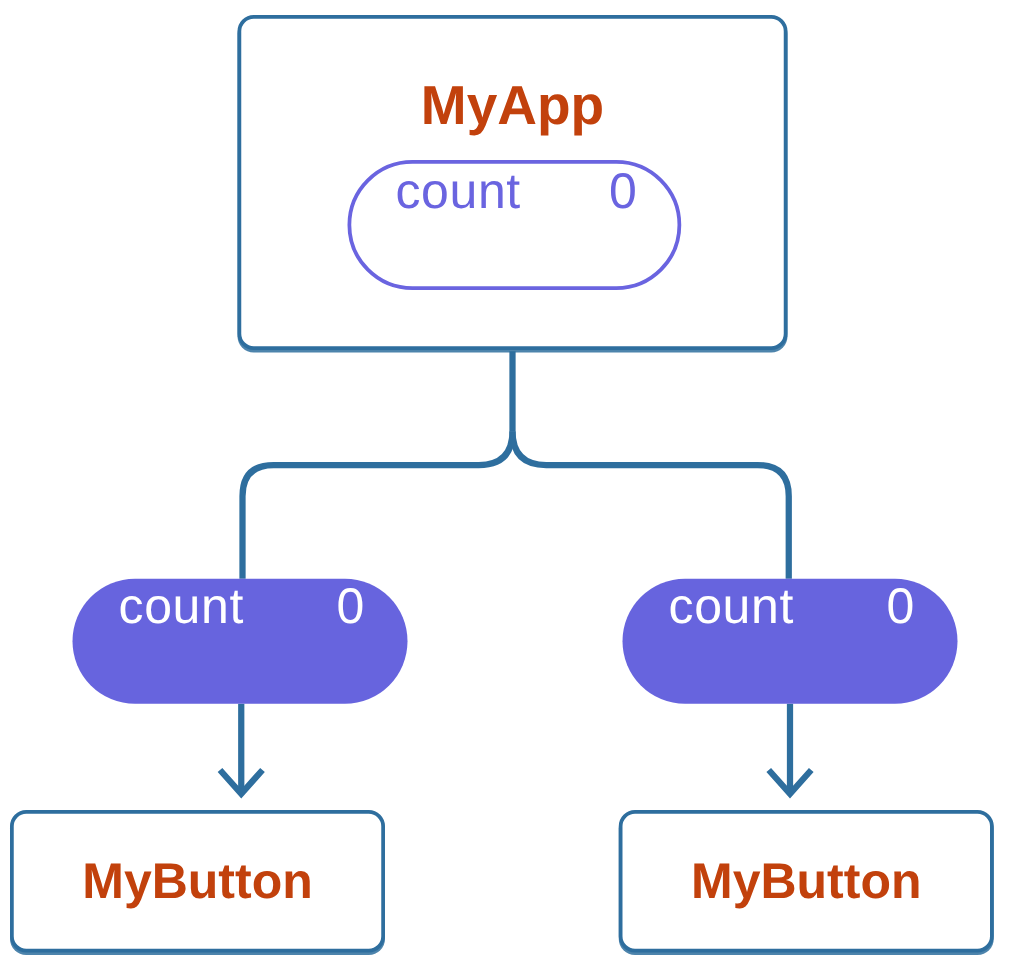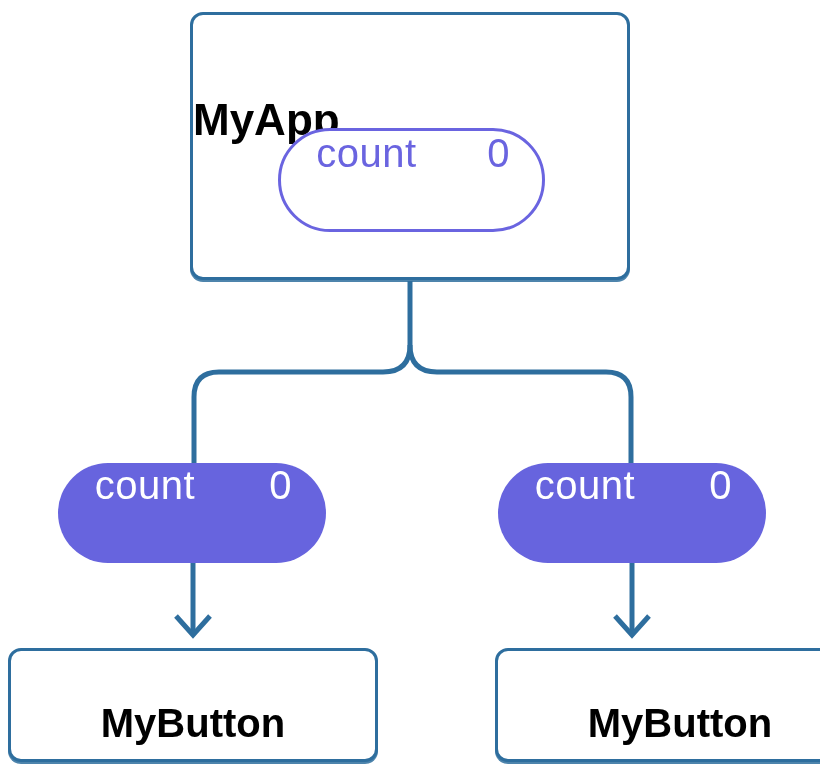--- a/index.html
+++ b/index.html
@@ -16,24 +16,24 @@
   .card{
     position:absolute;
     background:#ffffff;
     border:3px solid #2E6E9E;
     border-radius:13px;
     box-shadow:0 2px 0 rgba(46,110,158,0.85);
     box-sizing:border-box;
   }
   .root-card{left:190px;top:12px;width:440px;height:268px;}
   .card-title{
-    color:#000000;
+    color:#c2410c;
     font-weight:700;
+    text-align:center;
     white-space:nowrap;
-    margin-top:35px;
   }
   .root-title{position:absolute;left:0;right:0;top:48px;font-size:44px;line-height:44px;}
 
   .pill{
     display:flex;
     align-items:flex-start;
     box-sizing:border-box;
     overflow:hidden;
   }
   .pill-cell{display:flex;align-items:center;justify-content:center;}
@@ -57,21 +57,21 @@
     border-radius:50px;
     background:#6764DE;
   }
   .filled-pill .pill-cell{color:#ffffff;font-size:40px;letter-spacing:0.5px;}
   .filled-pill .pill-divider{background:#ffffff;}
   .filled-pill .pill-value-cell{flex:0 0 91px;}
   .filled-pill.left{left:58px;top:463px;}
   .filled-pill.right{left:498px;top:463px;}
 
   .child-card{
-    top:648px;width:370px;height:114px;
+    top:648px;width:300px;height:114px;
     display:flex;align-items:center;justify-content:center;
   }
   .child-card .card-title{font-size:40px;line-height:40px;}
   .child-card.left{left:8px;}
   .child-card.right{left:495px;}
 </style>
 </head>
 <body>
 
 <div class="canvas">

